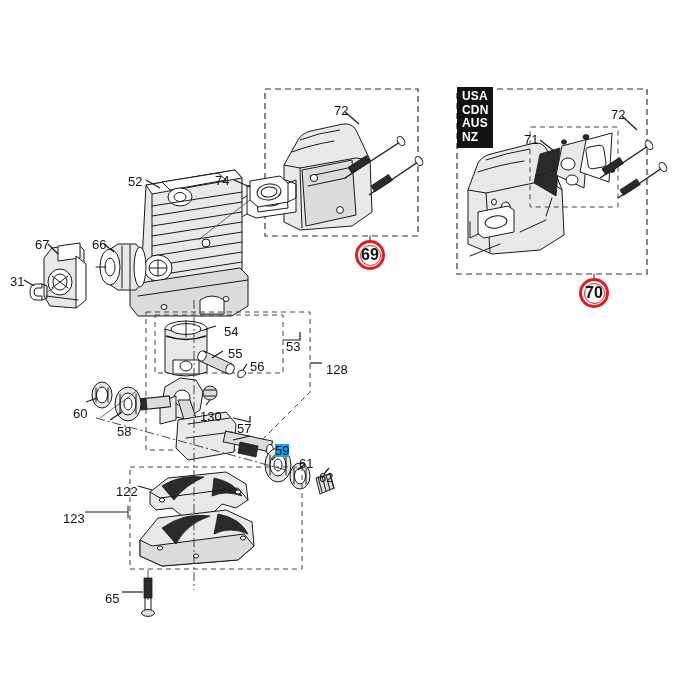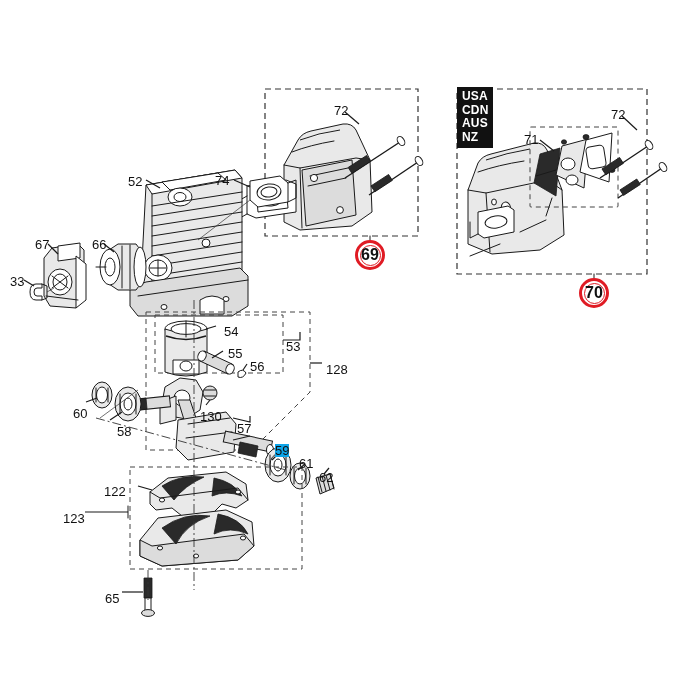--- a/index.html
+++ b/index.html
@@ -317,36 +317,36 @@
   <div>CDN</div>
   <div>AUS</div>
   <div>NZ</div>
 </div>
 
 <span class="lbl" style="left:334px;top:104px;">72</span>
 <span class="lbl" style="left:128px;top:175px;">52</span>
 <span class="lbl" style="left:215px;top:174px;">74</span>
 <span class="lbl" style="left:35px;top:238px;">67</span>
 <span class="lbl" style="left:92px;top:238px;">66</span>
-<span class="lbl" style="left:10px;top:275px;">33</span>
+<span class="lbl" style="left:10px;top:275px;">31</span>
 <span class="lbl" style="left:524px;top:133px;">71</span>
 <span class="lbl" style="left:611px;top:108px;">72</span>
 <span class="lbl" style="left:224px;top:325px;">54</span>
 <span class="lbl" style="left:228px;top:347px;">55</span>
 <span class="lbl" style="left:250px;top:360px;">56</span>
 <span class="lbl" style="left:286px;top:340px;">53</span>
 <span class="lbl" style="left:326px;top:363px;">128</span>
 <span class="lbl" style="left:73px;top:407px;">60</span>
 <span class="lbl" style="left:93px;top:425px;padding-left:24px;">58</span>
 <span class="lbl" style="left:200px;top:410px;">130</span>
 <span class="lbl" style="left:237px;top:422px;">57</span>
 <span class="lbl hl" style="left:275px;top:444px;">59</span>
 <span class="lbl" style="left:299px;top:457px;">61</span>
 <span class="lbl" style="left:319px;top:471px;">62</span>
-<span class="lbl" style="left:104px;top:485px;">122</span>
+<span class="lbl" style="left:116px;top:485px;">122</span>
 <span class="lbl" style="left:63px;top:512px;">123</span>
 <span class="lbl" style="left:105px;top:592px;">65</span>
 
 <div class="cal" style="left:355px;top:240px;">
   <div class="ring"></div>
   <div class="ring2"></div>
   <div class="num">69</div>
 </div>
 <div class="cal" style="left:579px;top:278px;">
   <div class="ring"></div>

